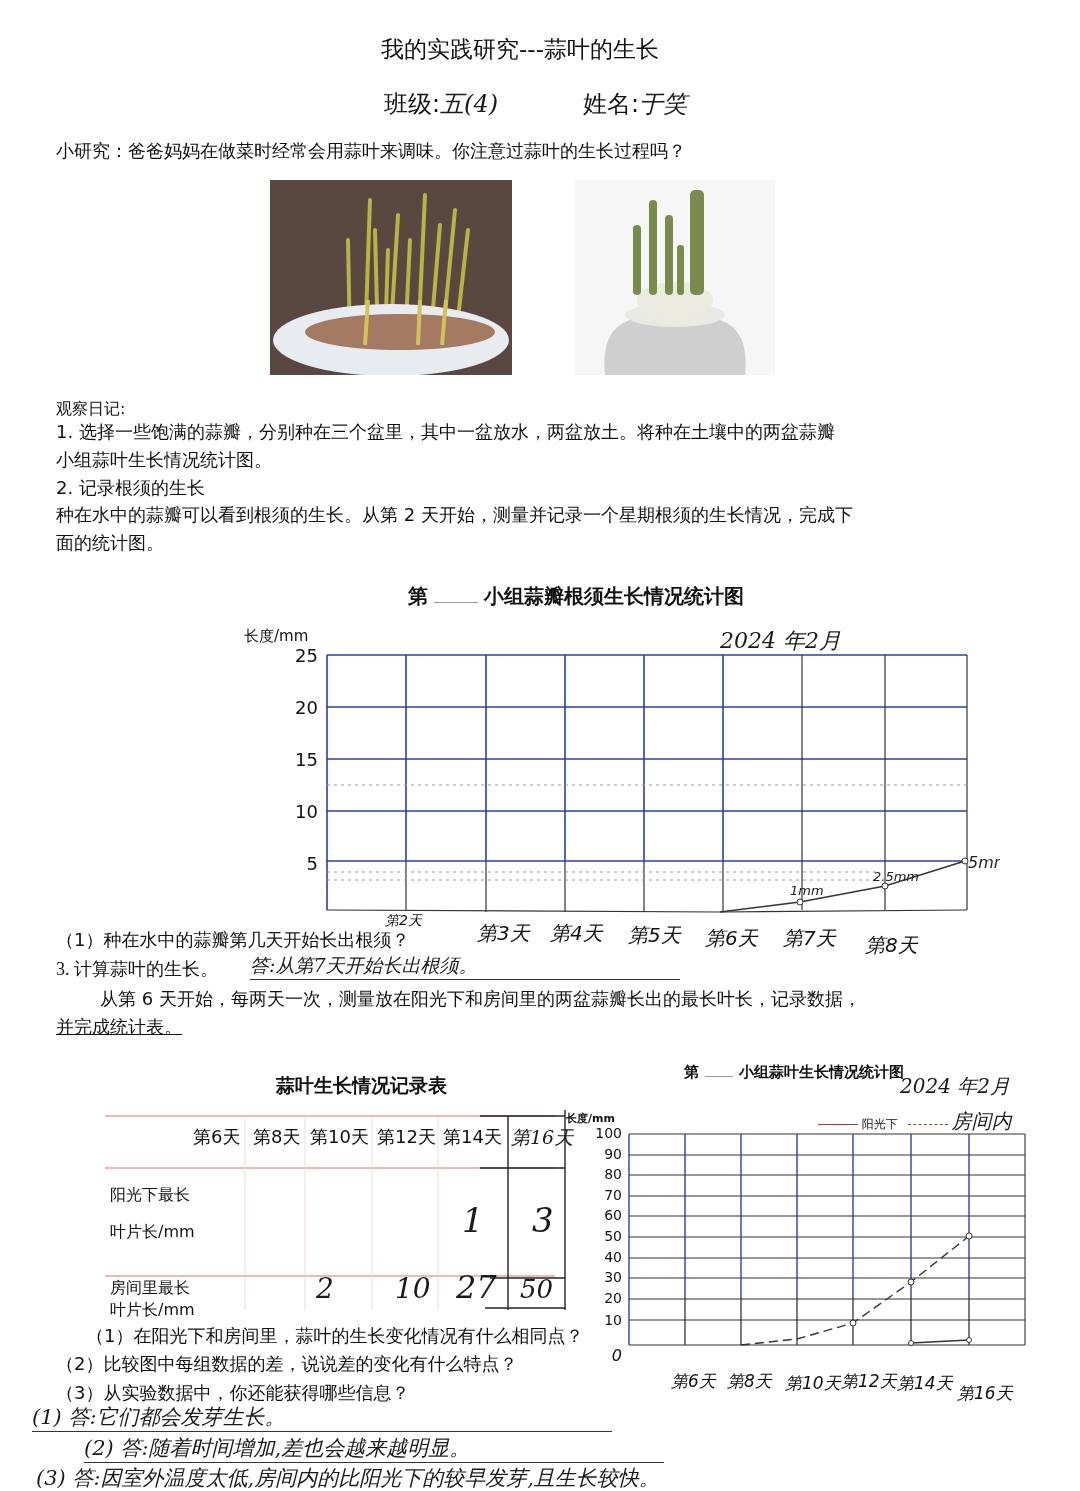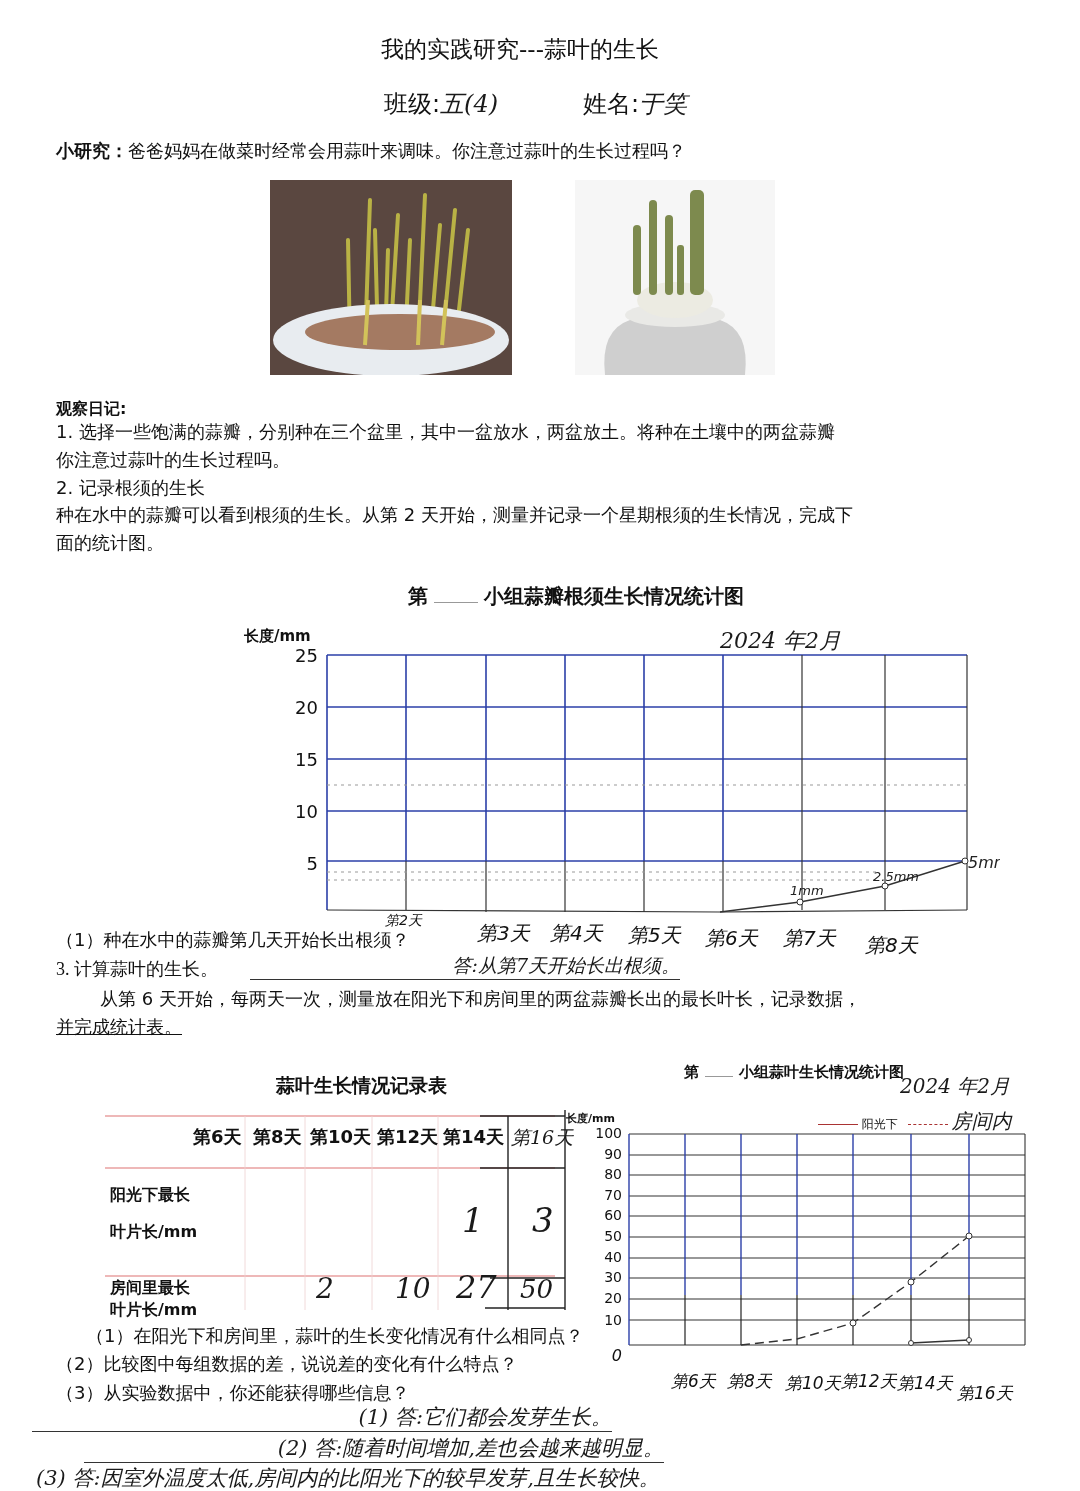--- a/index.html
+++ b/index.html
@@ -2,27 +2,27 @@
 <html><head>
 <meta charset="utf-8">
 <style>
   html,body{margin:0;padding:0;background:#fff;}
   body{width:1080px;height:1491px;position:relative;overflow:hidden;font-family:"DejaVu Sans",sans-serif;color:#111;}
   .abs{position:absolute;}
   .title{left:0;width:1040px;top:34px;text-align:center;font-size:23px;}
   .meta{top:88px;font-size:24px;}
   .hw{font-family:"DejaVu Serif",serif;font-style:italic;color:#1a1a1a;}
   .para{left:56px;font-size:18px;line-height:28px;}
-  .bold{font-weight:bold;}
+  .bold{font-weight:normal;}
   .photo1{left:270px;top:180px;width:242px;height:195px;background:linear-gradient(#5e4a42,#4a3a34);overflow:hidden;}
   .photo2{left:575px;top:180px;width:200px;height:195px;background:#f4f4f4;overflow:hidden;}
   .chart-title{font-weight:bold;}
   .blank{display:inline-block;width:44px;border-bottom:1px solid #999;margin:0 6px;}
   svg text{font-family:"DejaVu Sans",sans-serif;}
-  .qline{border-bottom:1px solid #333;text-align:right;}
+  .qline{border-bottom:1px solid #333;}
 </style>
 </head>
 <body>
 
 <div class="abs title">我的实践研究---蒜叶的生长</div>
 <div class="abs meta" style="left:384px;">
   <span>班级:</span><span class="hw">五(4)</span>
 </div>
 <div class="abs meta" style="left:583px;">
   <span>姓名:</span><span class="hw">于笑</span>
@@ -67,21 +67,21 @@
         <rect x="74" y="20" width="8" height="95" rx="4"></rect>
         <rect x="90" y="35" width="8" height="80" rx="4"></rect>
         <rect x="102" y="65" width="7" height="50" rx="3"></rect>
         <rect x="115" y="10" width="14" height="105" rx="5"></rect>
       </g>
   </svg>
 </div>
 
 <div class="abs para bold" style="top:395px;font-size:16px;">观察日记:</div>
 <div class="abs para" style="top:418px;">1.  选择一些饱满的蒜瓣，分别种在三个盆里，其中一盆放水，两盆放土。将种在土壤中的两盆蒜瓣</div>
-<div class="abs para" style="top:446px;">你注意过蒜叶的生长过程吗。</div>
+<div class="abs para" style="top:446px;">小组蒜叶生长情况统计图。</div>
 <div class="abs para" style="top:474px;">2.  记录根须的生长</div>
 <div class="abs para" style="top:501px;">种在水中的蒜瓣可以看到根须的生长。从第 2 天开始，测量并记录一个星期根须的生长情况，完成下</div>
 <div class="abs para" style="top:529px;">面的统计图。</div>
 
 <div class="abs chart-title" style="left:408px;top:583px;font-size:20px;">
   <span>第</span><span class="blank"></span><span>小组蒜瓣根须生长情况统计图</span>
 </div>
 <div class="abs bold" style="left:244px;top:627px;font-size:15px;">长度/mm</div>
 <div class="abs hw" style="left:720px;top:626px;font-size:22px;">2024 年2月</div>
 

